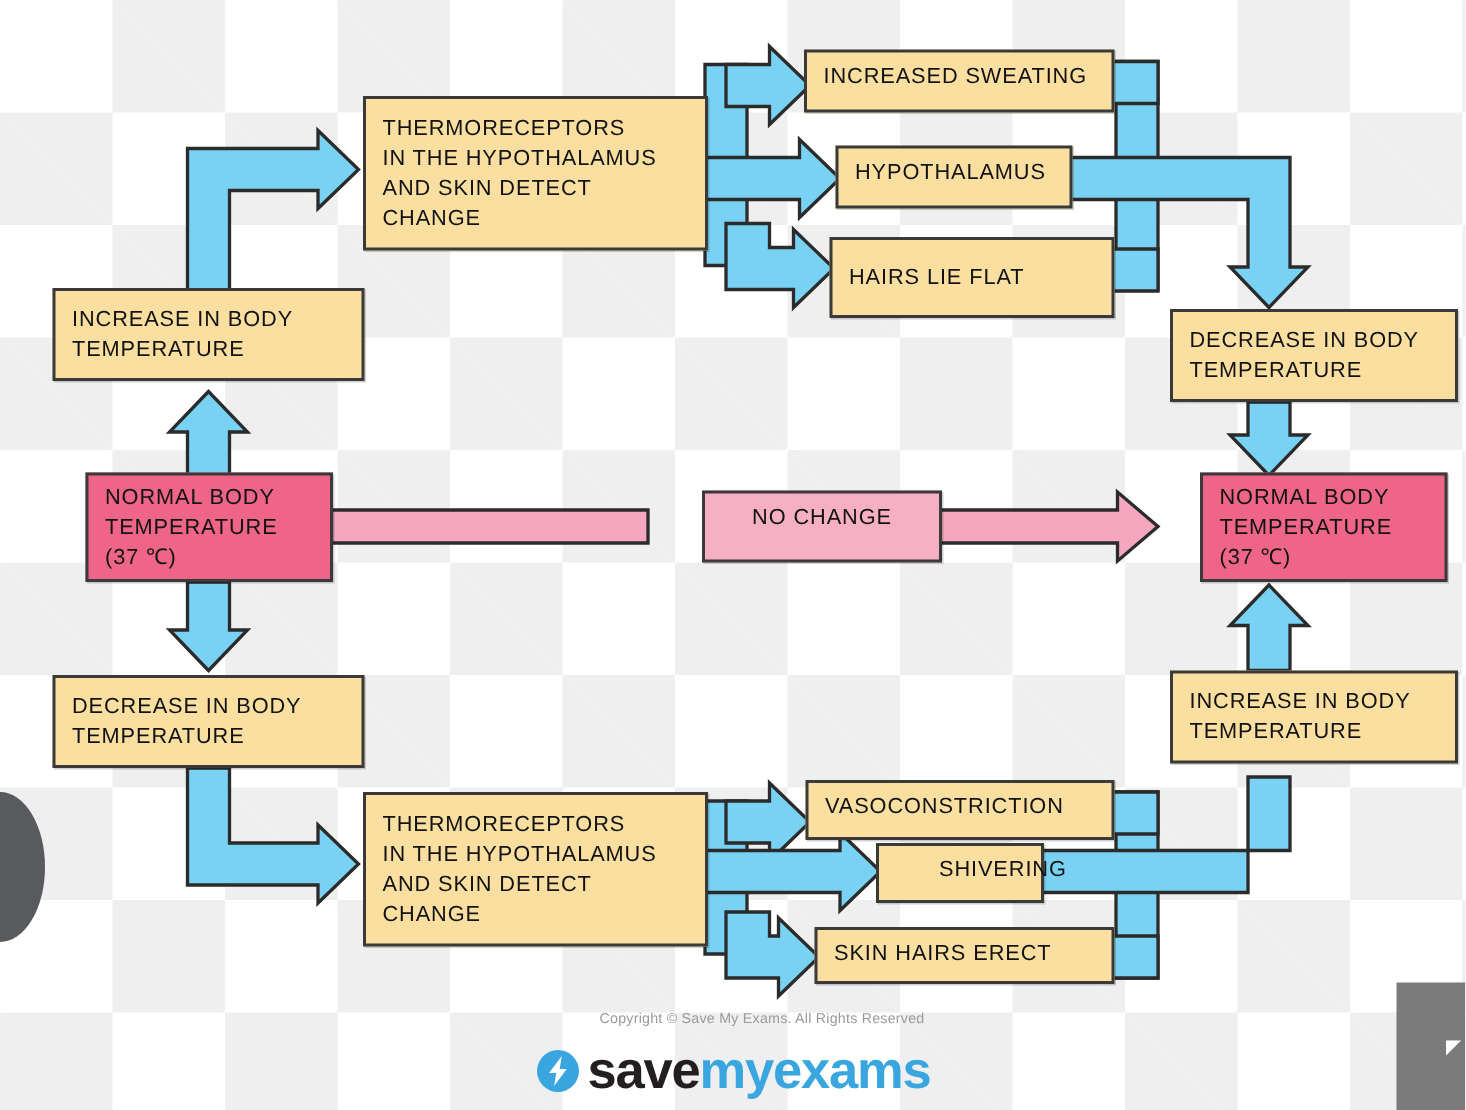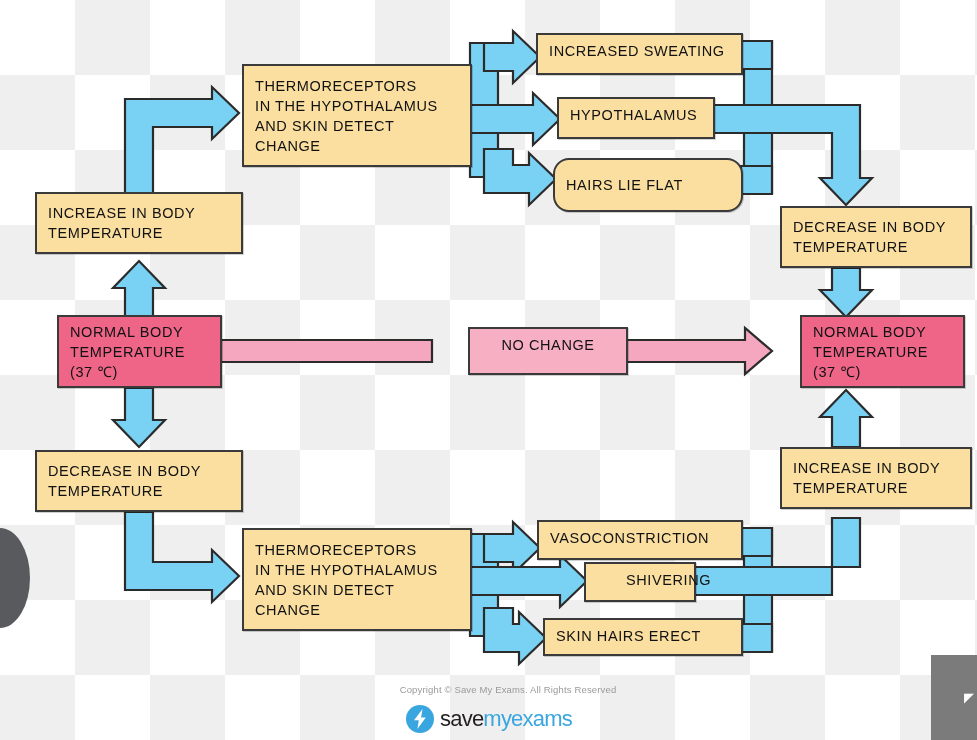--- a/index.html
+++ b/index.html
@@ -47,21 +47,21 @@
   #copyright {
     font-size: 9.5px; color:#9a9a9a; letter-spacing:0.15px;
     font-family: "Liberation Sans", sans-serif;
     padding-left: 39px;
   }
   #logo-row {
     margin-top: 9px;
     display:flex; align-items:center; justify-content:center; gap:5px;
   }
   #logo-mark { display:block; }
-  #logo-text { font-size:22px; font-weight:normal; letter-spacing:-0.8px; }
+  #logo-text { font-size:35px; font-weight:bold; letter-spacing:-0.8px; }
   .lg-dark { color:#231f20; }
   .lg-blue { color:#3aa6e0; }
 
   
   #left-knob {
     position:absolute; left:-30px; top:528px;
     width:60px; height:100px; border-radius:50%;
     background:#595a5e; z-index:8;
   }
   #right-panel {
@@ -158,21 +158,21 @@
   </div>
 
   <div class="node yellow mid" style="left:536px; top:33px; width:207px; height:42px;">
     <span class="ln">INCREASED  SWEATING</span>
   </div>
 
   <div class="node yellow mid" style="left:557px; top:97px; width:158px; height:42px;">
     <span class="ln">HYPOTHALAMUS</span>
   </div>
 
-  <div class="node yellow" style="left:553px; top:158px; width:190px; height:54px;border-radius:16px;">
+  <div class="node yellow" style="left:553px; top:158px; width:190px; height:54px;">
     <span class="ln">HAIRS  LIE  FLAT</span>
   </div>
 
   <div class="node yellow mid" style="left:537px; top:520px; width:206px; height:40px;">
     <span class="ln">VASOCONSTRICTION</span>
   </div>
 
   <div class="node yellow mid" style="left:584px; top:562px; width:112px; height:40px;padding-left:40px;">
     <span class="ln">SHIVERING</span>
   </div>

